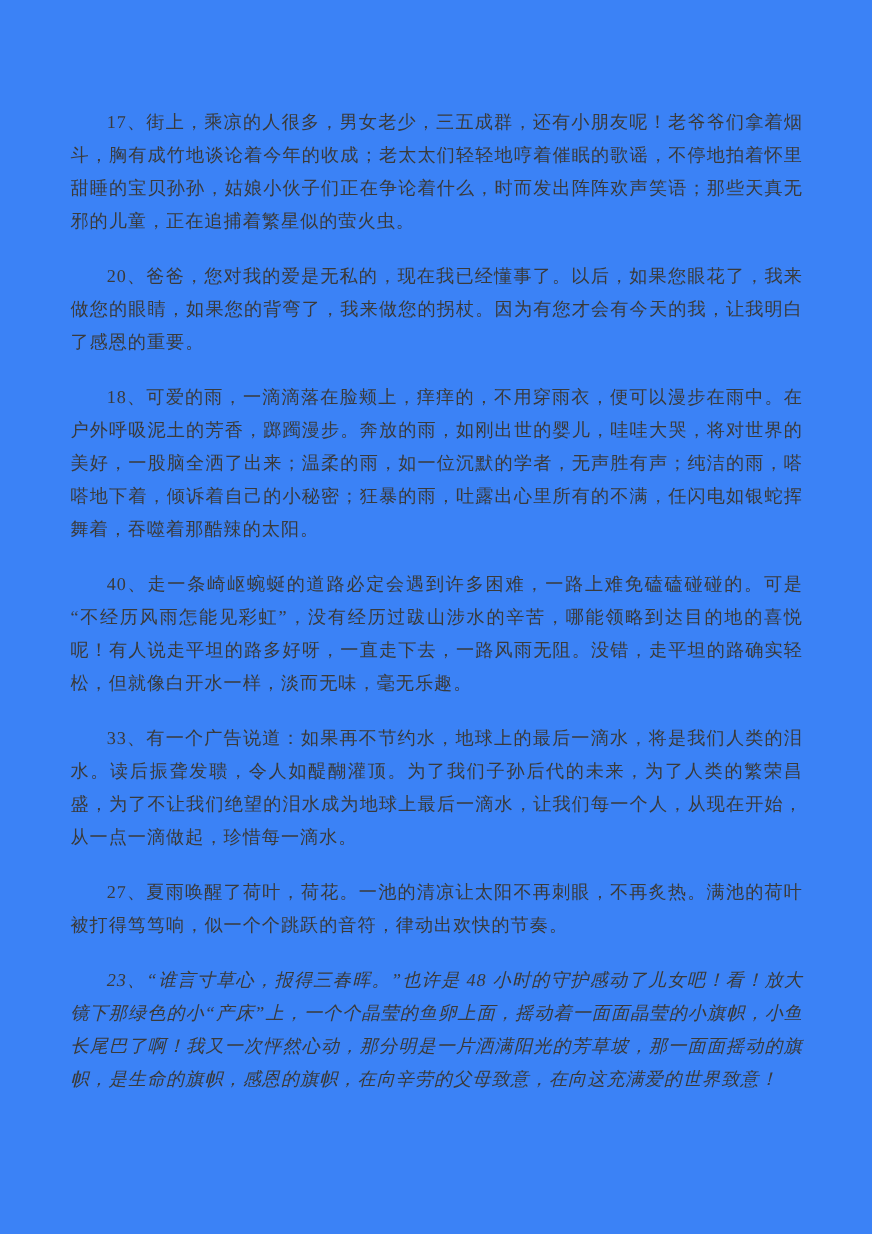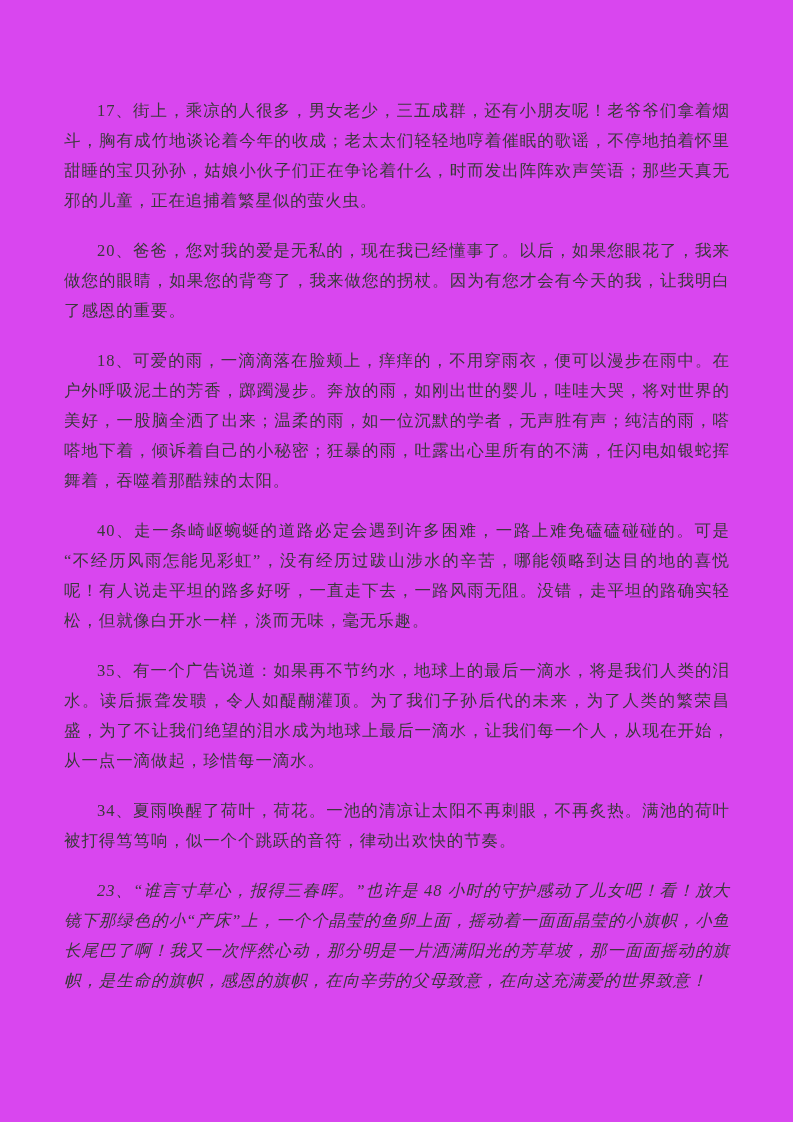--- a/index.html
+++ b/index.html
@@ -5,21 +5,21 @@
   html, body {
     margin: 0;
     padding: 0;
     background: #ffffff;
   }
   .page {
     position: relative;
     width: 793px;
     height: 1122px;
     margin: 0 auto;
-    background: #d946ef;
+    background: #3b82f6;
     box-sizing: border-box;
     padding: 96px 63px 60px 64px;
     overflow: hidden;
   }
   .doc-body {
     width: 666px;
     font-family: "Liberation Serif", "DejaVu Serif", serif;
     font-size: 16.5px;
     line-height: 30px;
     color: #3a3a3a;
@@ -39,17 +39,17 @@
 </style>
 </head>
 <body>
 
 <div class="page">
   <div class="doc-body">
     <p>17、街上，乘凉的人很多，男女老少，三五成群，还有小朋友呢！老爷爷们拿着烟斗，胸有成竹地谈论着今年的收成；老太太们轻轻地哼着催眠的歌谣，不停地拍着怀里甜睡的宝贝孙孙，姑娘小伙子们正在争论着什么，时而发出阵阵欢声笑语；那些天真无邪的儿童，正在追捕着繁星似的萤火虫。</p>
     <p>20、爸爸，您对我的爱是无私的，现在我已经懂事了。以后，如果您眼花了，我来做您的眼睛，如果您的背弯了，我来做您的拐杖。因为有您才会有今天的我，让我明白了感恩的重要。</p>
     <p>18、可爱的雨，一滴滴落在脸颊上，痒痒的，不用穿雨衣，便可以漫步在雨中。在户外呼吸泥土的芳香，踯躅漫步。奔放的雨，如刚出世的婴儿，哇哇大哭，将对世界的美好，一股脑全洒了出来；温柔的雨，如一位沉默的学者，无声胜有声；纯洁的雨，嗒嗒地下着，倾诉着自己的小秘密；狂暴的雨，吐露出心里所有的不满，任闪电如银蛇挥舞着，吞噬着那酷辣的太阳。</p>
     <p>40、走一条崎岖蜿蜒的道路必定会遇到许多困难，一路上难免磕磕碰碰的。可是“不经历风雨怎能见彩虹”，没有经历过跋山涉水的辛苦，哪能领略到达目的地的喜悦呢！有人说走平坦的路多好呀，一直走下去，一路风雨无阻。没错，走平坦的路确实轻松，但就像白开水一样，淡而无味，毫无乐趣。</p>
-    <p>35、有一个广告说道：如果再不节约水，地球上的最后一滴水，将是我们人类的泪水。读后振聋发聩，令人如醍醐灌顶。为了我们子孙后代的未来，为了人类的繁荣昌盛，为了不让我们绝望的泪水成为地球上最后一滴水，让我们每一个人，从现在开始，从一点一滴做起，珍惜每一滴水。</p>
-    <p>34、夏雨唤醒了荷叶，荷花。一池的清凉让太阳不再刺眼，不再炙热。满池的荷叶被打得笃笃响，似一个个跳跃的音符，律动出欢快的节奏。</p>
+    <p>33、有一个广告说道：如果再不节约水，地球上的最后一滴水，将是我们人类的泪水。读后振聋发聩，令人如醍醐灌顶。为了我们子孙后代的未来，为了人类的繁荣昌盛，为了不让我们绝望的泪水成为地球上最后一滴水，让我们每一个人，从现在开始，从一点一滴做起，珍惜每一滴水。</p>
+    <p>27、夏雨唤醒了荷叶，荷花。一池的清凉让太阳不再刺眼，不再炙热。满池的荷叶被打得笃笃响，似一个个跳跃的音符，律动出欢快的节奏。</p>
     <p>23、“谁言寸草心，报得三春晖。”也许是 48 小时的守护感动了儿女吧！看！放大镜下那绿色的小“产床”上，一个个晶莹的鱼卵上面，摇动着一面面晶莹的小旗帜，小鱼长尾巴了啊！我又一次怦然心动，那分明是一片洒满阳光的芳草坡，那一面面摇动的旗帜，是生命的旗帜，感恩的旗帜，在向辛劳的父母致意，在向这充满爱的世界致意！</p>
   </div>
 </div>
 
 </body></html>

